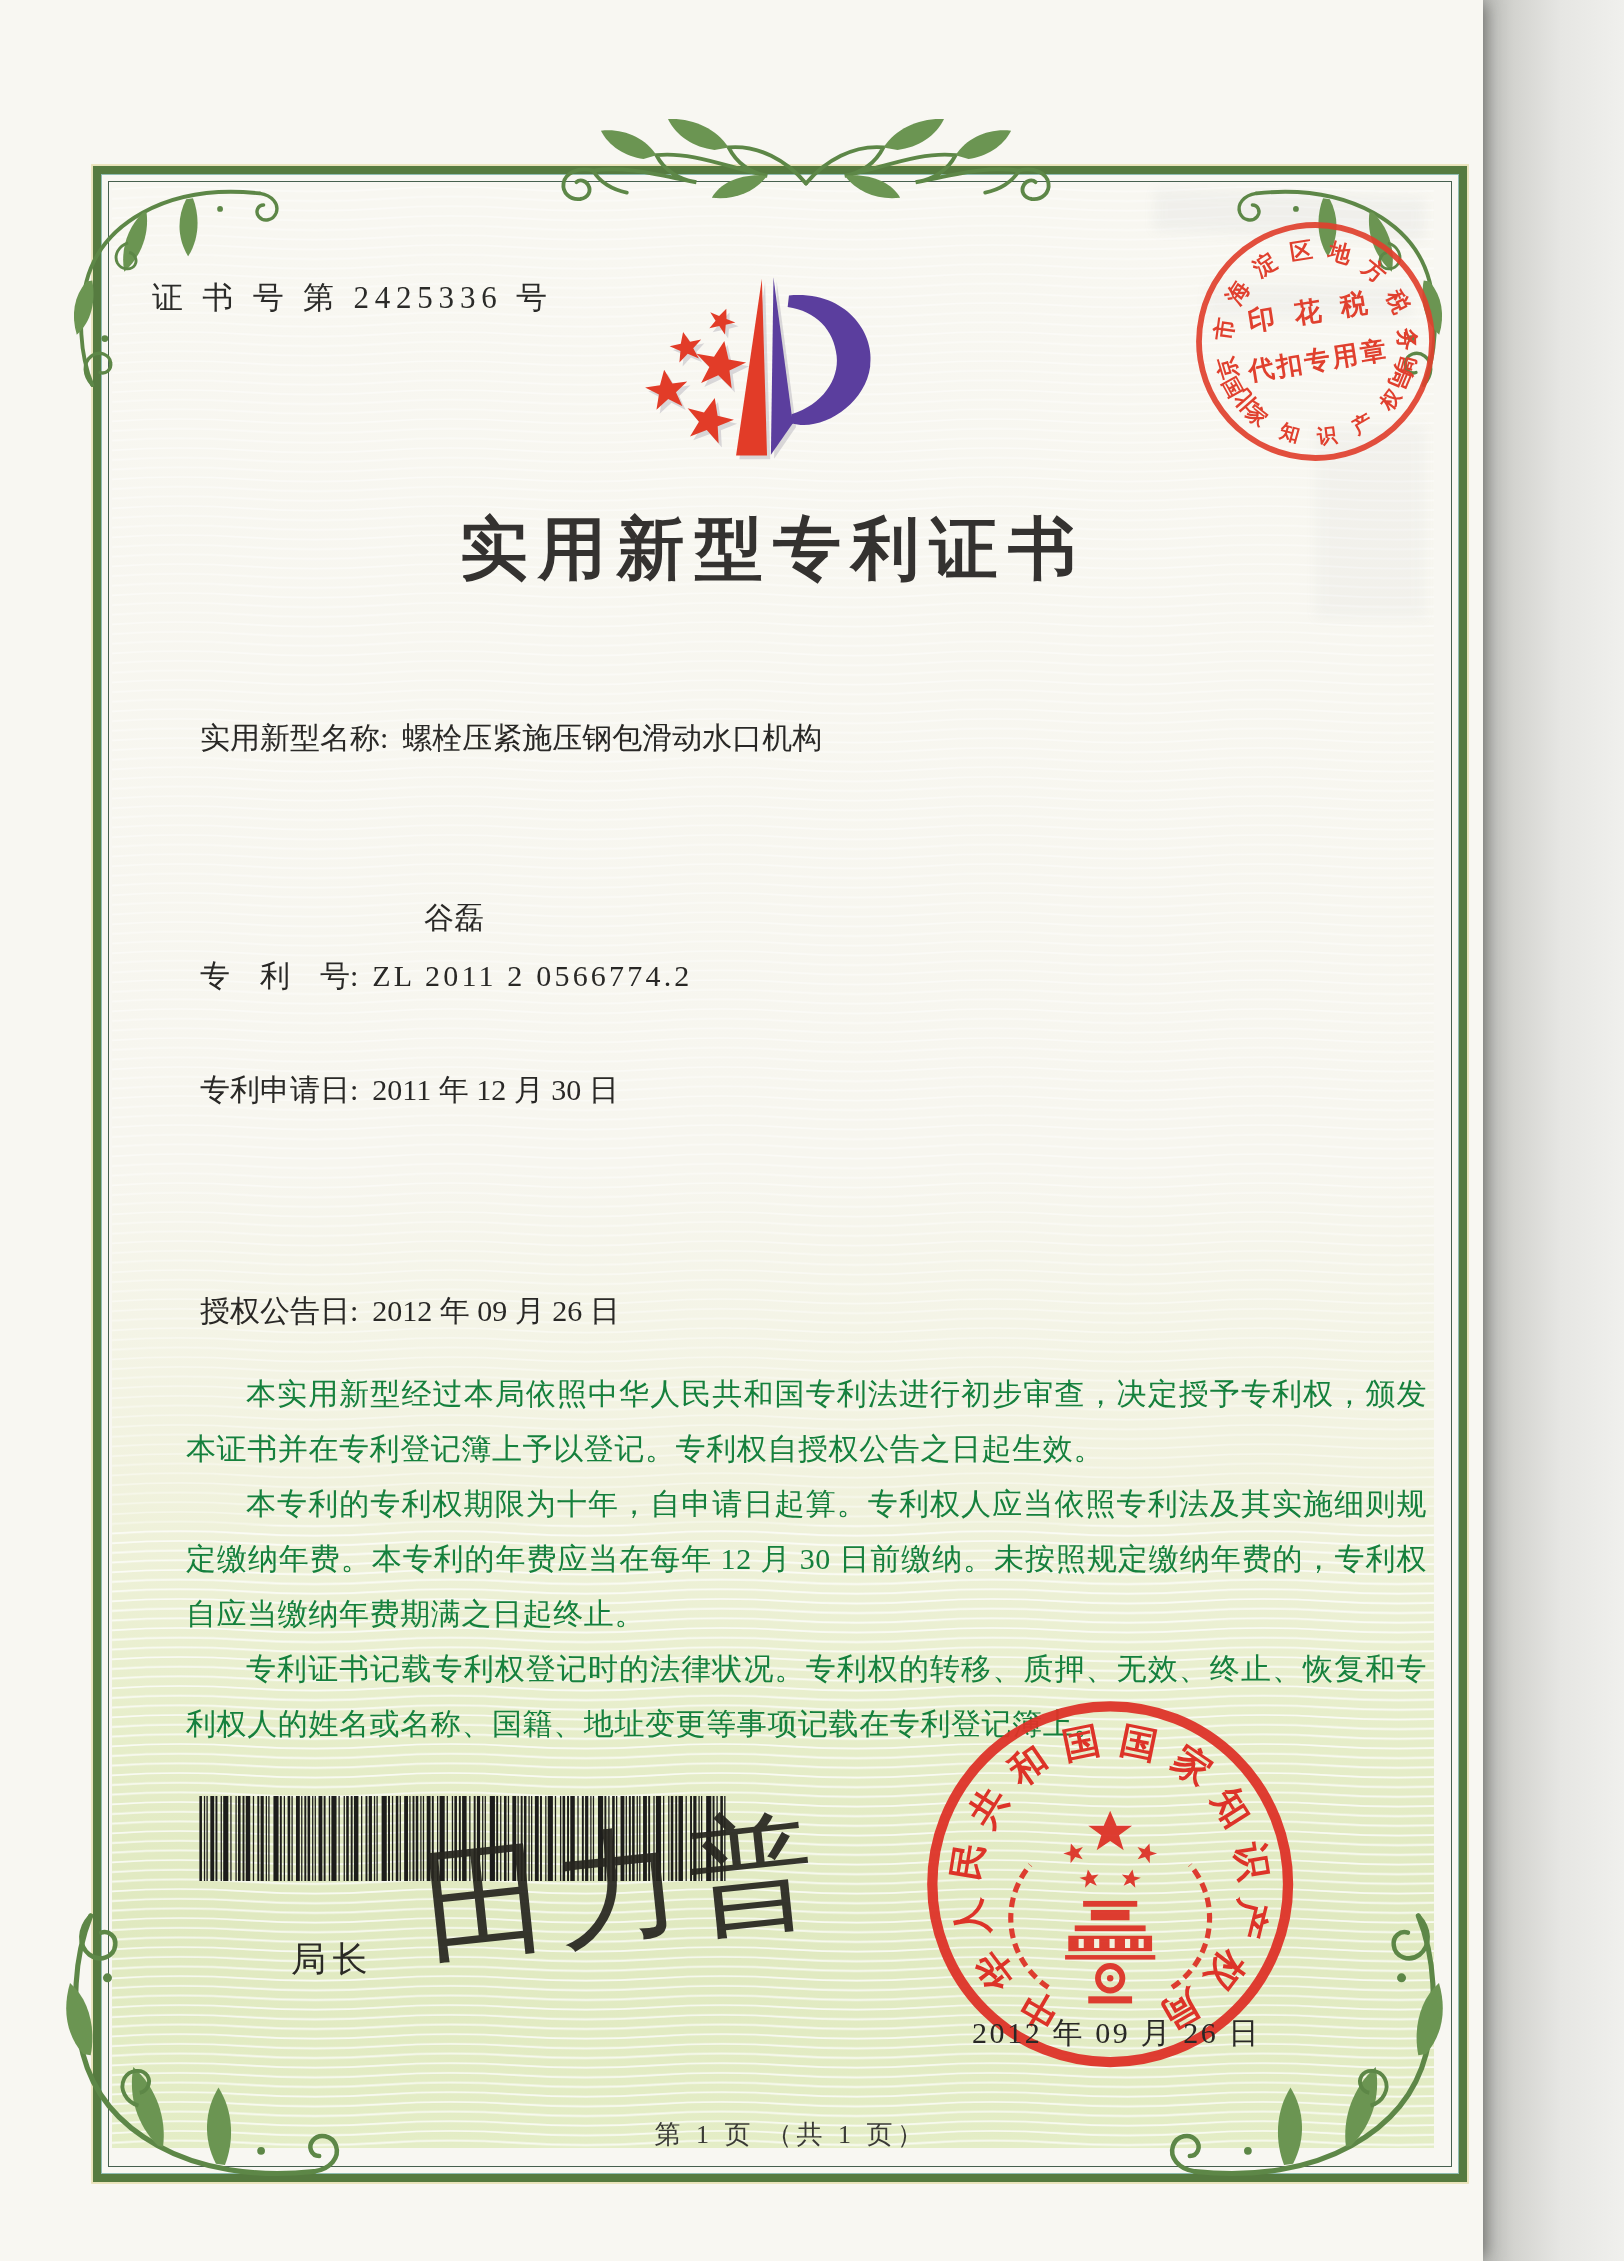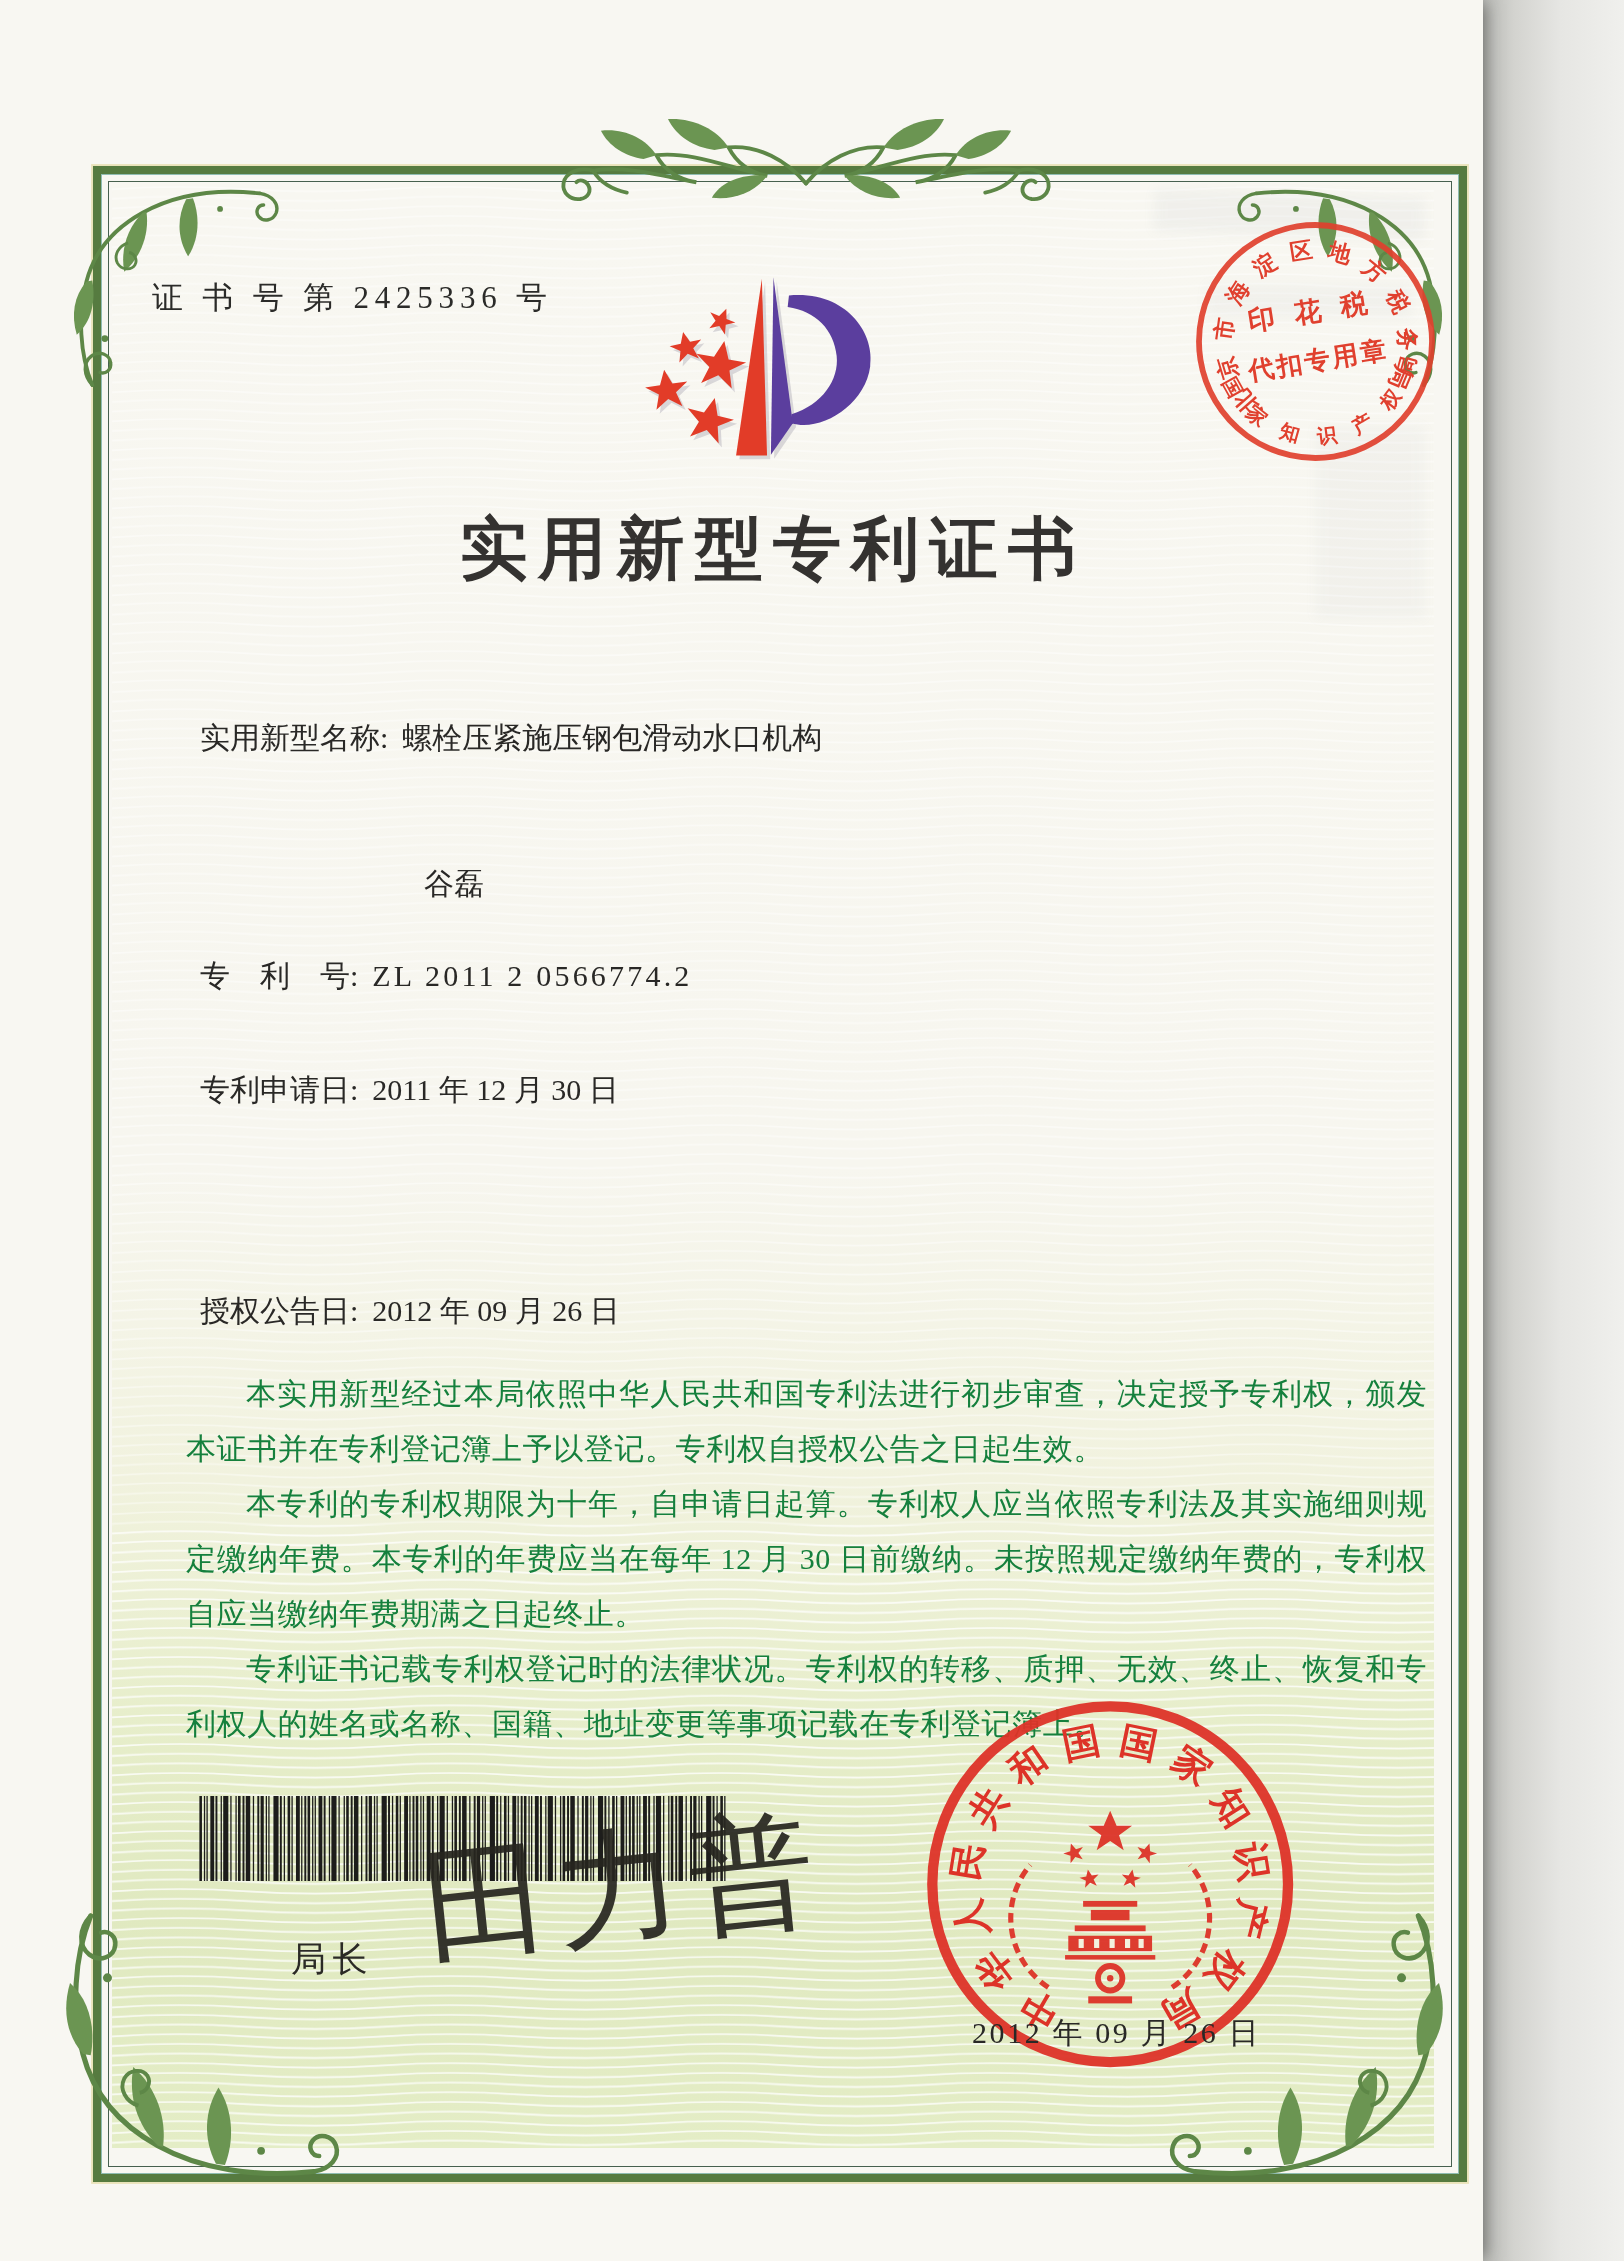--- a/index.html
+++ b/index.html
@@ -174,21 +174,21 @@
       <polygon points="224,10 220,285 254,236"></polygon>
       <path d="M248,38 C338,30 382,98 374,148 C366,208 298,250 252,236 L252,222 C300,208 326,168 322,132 C318,92 290,62 246,56 Z"></path>
     </g>
   </svg>
 
   <div class="abs title">实用新型专利证书</div>
 
   <div class="abs row" style="top:718px;">
     <span>实用新型名称:</span><span class="val">螺栓压紧施压钢包滑动水口机构</span>
   </div>
-  <div class="abs row2" style="top:864px;text-align:center;">谷磊</div>
+  <div class="abs row2" style="top:898px;text-align:center;">谷磊</div>
   <div class="abs row" style="top:956px;">
     <span>专　利　号:</span><span class="val" style="letter-spacing:3.2px;text-align:center;">ZL 2011 2 0566774.2</span>
   </div>
   <div class="abs row" style="top:1070px;">
     <span>专利申请日:</span><span class="val">2011 年 12 月 30 日</span>
   </div>
   <div class="abs row" style="top:1291px;">
     <span>授权公告日:</span><span class="val">2012 年 09 月 26 日</span>
   </div>
 
@@ -367,15 +367,16 @@
       <rect x="243" y="377" width="8" height="14"></rect>
         <rect x="267" y="377" width="8" height="14"></rect>
       <rect x="291" y="377" width="8" height="14"></rect>
         <rect x="315" y="377" width="8" height="14"></rect>
       <rect x="336" y="377" width="8" height="14"></rect>
     </g>
   </svg>
 
   <div class="abs seal-date">2012 年 09 月 26 日</div>
 
+  <div class="abs footer">第 1 页 （共 1 页）</div>
 
 </div>
 
 
 </body></html>

